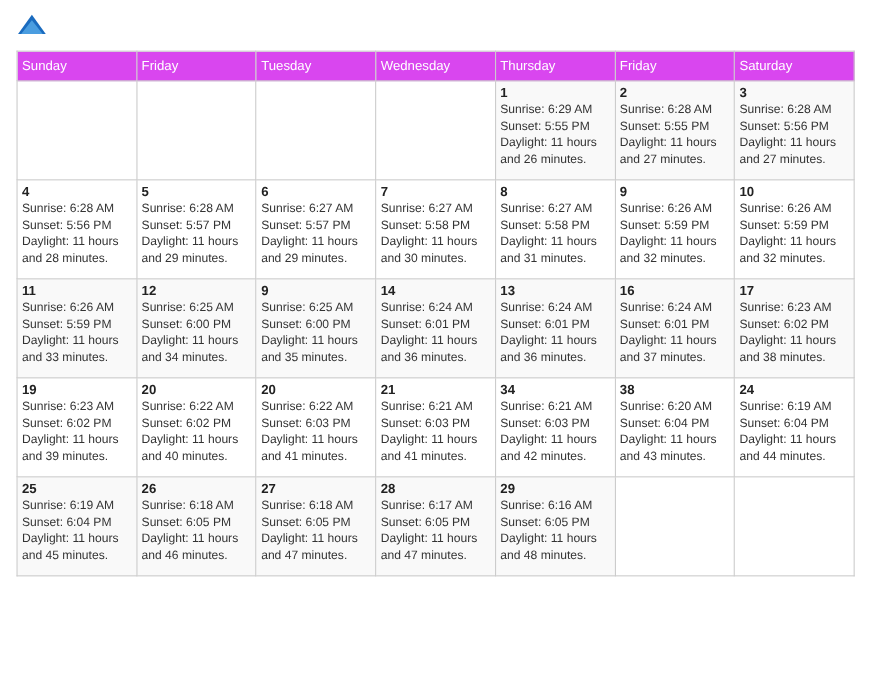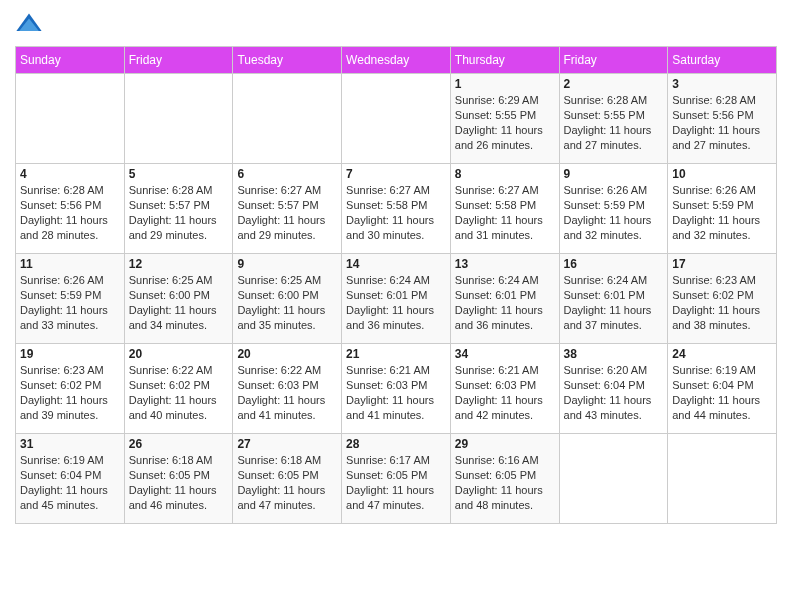--- a/index.html
+++ b/index.html
@@ -263,21 +263,21 @@
         </td>
         <td>
           <div class="day-number">24</div>
         <div class="day-info">
           Sunrise: 6:19 AM<br>Sunset: 6:04 PM<br>Daylight: 11 hours and 44 minutes.
         </div>
         </td>
       </tr>
       <tr>
         <td>
-          <div class="day-number">31</div>
+          <div class="day-number">25</div>
         <div class="day-info">
           Sunrise: 6:19 AM<br>Sunset: 6:04 PM<br>Daylight: 11 hours and 45 minutes.
         </div>
         </td>
         <td>
           <div class="day-number">26</div>
         <div class="day-info">
           Sunrise: 6:18 AM<br>Sunset: 6:05 PM<br>Daylight: 11 hours and 46 minutes.
         </div>
         </td>

